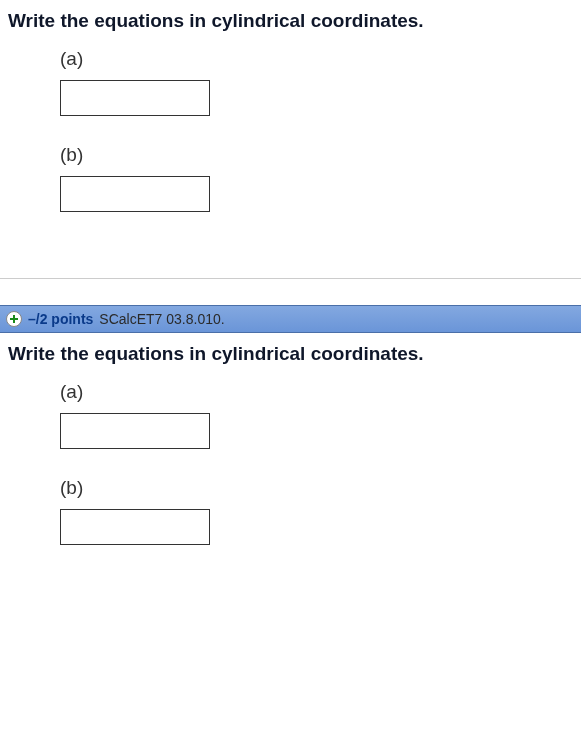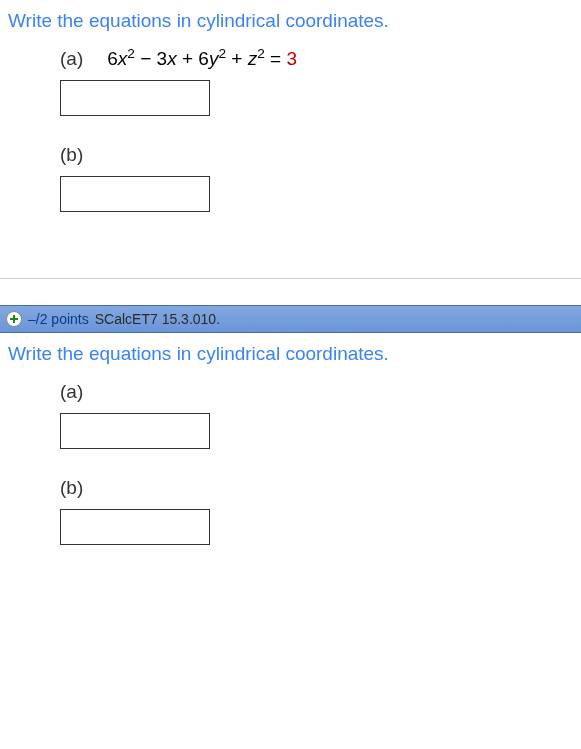--- a/index.html
+++ b/index.html
@@ -12,21 +12,22 @@
       font-size: 19px;
       color: #333;
       background: #fff;
       width: 581px;
     }
     .question-block {
       padding: 10px 8px 20px 8px;
     }
     .prompt {
       margin-bottom: 16px;
-      color: #3b82f6;
+      color: #0f172a;
+      font-weight: bold;
     }
     .part {
       margin-top: 14px;
       margin-bottom: 12px;
     }
     .part-row {
       display: flex;
       align-items: baseline;
       padding-left: 52px;
     }
@@ -83,37 +84,36 @@
       justify-content: center;
       margin-right: 6px;
       flex-shrink: 0;
     }
     .expand-icon svg {
       width: 10px;
       height: 10px;
     }
     .points {
       color: #0a3a8a;
-      font-weight: normal;
+      font-weight: bold;
       margin-right: 6px;
     }
     .source {
       color: #2a2a2a;
     }
   </style>
 </head>
 <body>
 
 <div class="question-block">
   <div class="prompt">Write the equations in cylindrical coordinates.</div>
 
   <div class="part">
     <div class="part-row">
       <span class="part-label">(a)</span>
-      <span class="equation-black">6<i>x</i><sup>2</sup> − 3<i>x</i> + 6<i>y</i><sup>2</sup> + <i>z</i><sup>2</sup> = <span class="equation-red">3</span></span>
     </div>
     <div class="input-wrap">
       <input type="text" class="answer-input" style="">
     </div>
   </div>
 
   <div class="part">
     <div class="part-row">
       <span class="part-label">(b)</span>
     </div>
@@ -126,21 +126,21 @@
 <div class="divider"></div>
 
 <div class="header-bar">
   <span class="expand-icon">
     <svg viewBox="0 0 10 10">
       <line x1="5" y1="1" x2="5" y2="9" stroke="#1a8a1a" stroke-width="2"></line>
       <line x1="1" y1="5" x2="9" y2="5" stroke="#1a8a1a" stroke-width="2"></line>
     </svg>
   </span>
   <span class="points">–/2 points</span>
-  <span class="source">SCalcET7 15.3.010.</span>
+  <span class="source">SCalcET7 03.8.010.</span>
 </div>
 
 <div class="question-block">
   <div class="prompt">Write the equations in cylindrical coordinates.</div>
 
   <div class="part">
     <div class="part-row">
       <span class="part-label">(a)</span>
     </div>
     <div class="input-wrap">

